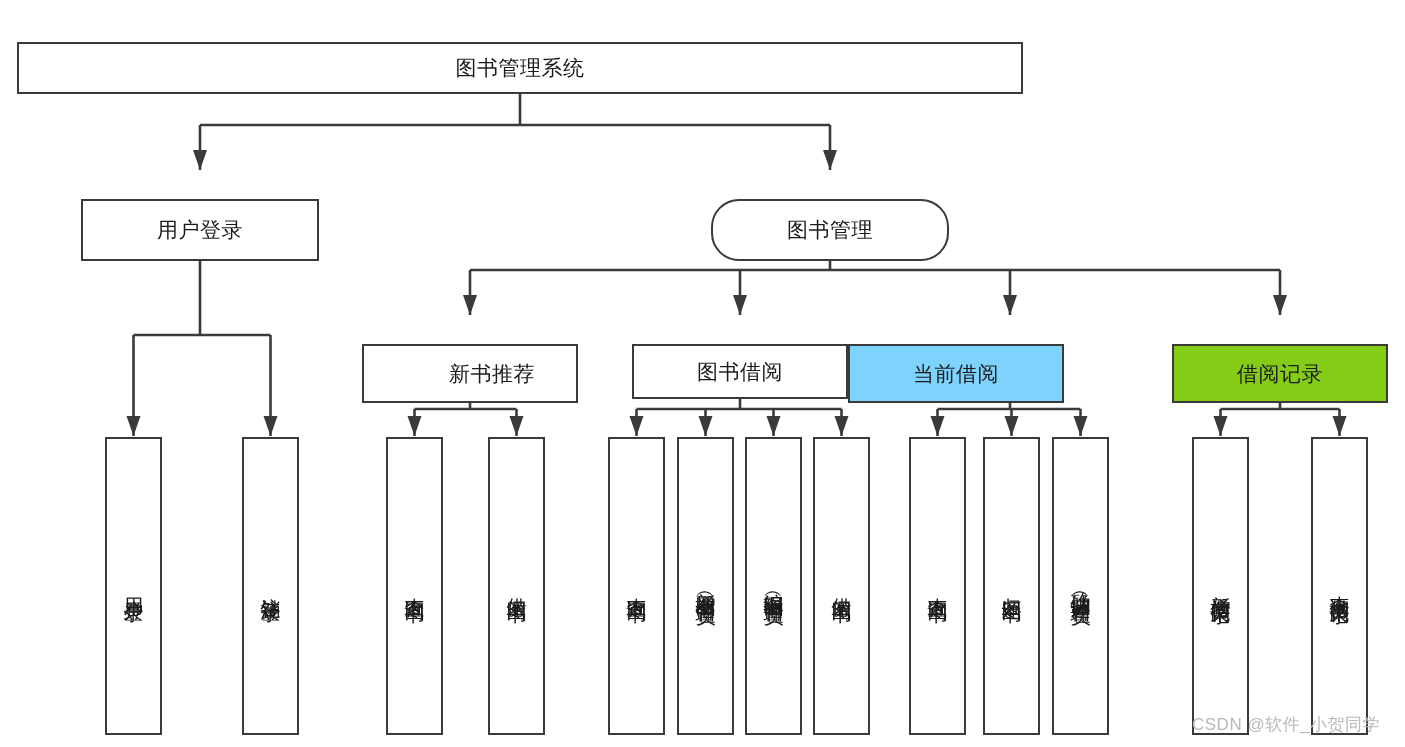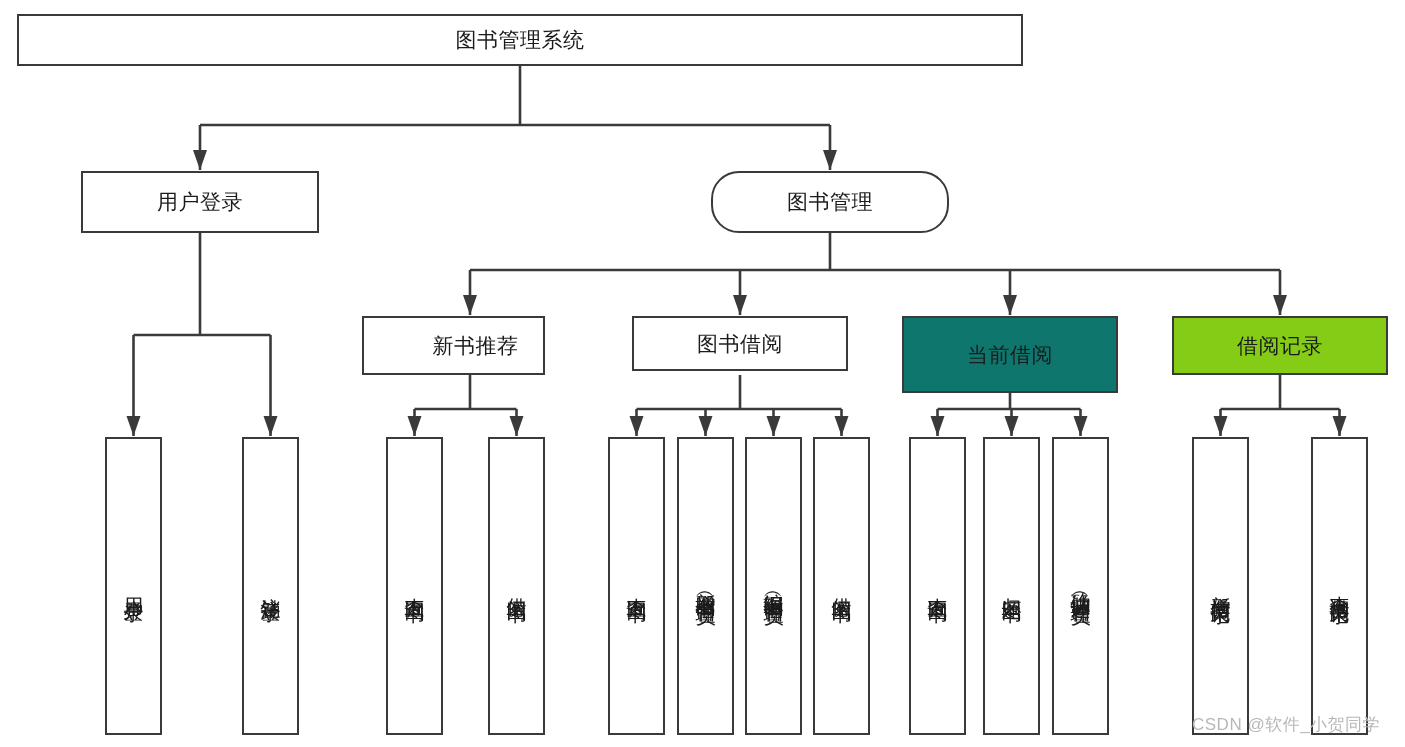--- a/index.html
+++ b/index.html
@@ -32,20 +32,21 @@
     display: flex;
     align-items: center;
     justify-content: center;
     color: #1b1b1b;
     text-align: center;
   }
   .node.horizontal {
     font-size: 21px;
     line-height: 1.2;
     letter-spacing: 0.5px;
+    margin-top: 28px;
   }
   .node.vertical {
     writing-mode: vertical-rl;
     text-orientation: upright;
     font-size: 20px;
     line-height: 1.25;
     letter-spacing: 2px;
     padding: 6px 0;
   }
   .node.vertical .label {
@@ -123,27 +124,27 @@
   <div id="nodes">
       <div class="node horizontal" style="left: 17px; top: 14px; width: 1006px; height: 52px; border-color: rgb(58, 58, 58); background: rgb(255, 255, 255); color: rgb(27, 27, 27);">
         <span class="label">图书管理系统</span>
       </div>
       <div class="node horizontal" style="left: 81px; top: 171px; width: 238px; height: 62px; border-color: rgb(58, 58, 58); background: rgb(255, 255, 255); color: rgb(27, 27, 27);">
         <span class="label">用户登录</span>
       </div>
       <div class="node horizontal" style="left: 711px; top: 171px; width: 238px; height: 62px; border-color: rgb(58, 58, 58); background: rgb(255, 255, 255); color: rgb(27, 27, 27); border-radius: 28px;">
         <span class="label">图书管理</span>
       </div>
-      <div class="node horizontal" style="left: 362px; top: 316px; width: 183px; height: 59px; border-color: rgb(58, 58, 58); background: rgb(255, 255, 255); color: rgb(27, 27, 27); padding-left: 44px;">
+      <div class="node horizontal" style="left: 362px; top: 316px; width: 216px; height: 59px; border-color: rgb(58, 58, 58); background: rgb(255, 255, 255); color: rgb(27, 27, 27); padding-left: 44px;">
         <span class="label">新书推荐</span>
       </div>
       <div class="node horizontal" style="left: 632px; top: 316px; width: 216px; height: 55px; border-color: rgb(58, 58, 58); background: rgb(255, 255, 255); color: rgb(27, 27, 27);">
         <span class="label">图书借阅</span>
       </div>
-      <div class="node horizontal" style="left: 902px; top: 316px; width: 216px; height: 77px; border-color: rgb(58, 58, 58); background: #0f766e; color: rgb(27, 27, 27);">
+      <div class="node horizontal" style="left: 848px; top: 316px; width: 216px; height: 59px; border-color: rgb(58, 58, 58); background: #7dd3fc; color: rgb(27, 27, 27);">
         <span class="label">当前借阅</span>
       </div>
       <div class="node horizontal" style="left: 1172px; top: 316px; width: 216px; height: 59px; border-color: rgb(58, 58, 58); background: #84cc16; color: rgb(27, 27, 27);">
         <span class="label">借阅记录</span>
       </div>
       <div class="node vertical" style="left: 105px; top: 437px; width: 57px; height: 298px; border-color: rgb(58, 58, 58); background: rgb(255, 255, 255); color: rgb(27, 27, 27);">
         <span class="label">用户登录</span>
       </div>
       <div class="node vertical" style="left: 242px; top: 437px; width: 57px; height: 298px; border-color: rgb(58, 58, 58); background: rgb(255, 255, 255); color: rgb(27, 27, 27);">
         <span class="label">注销登录</span>

